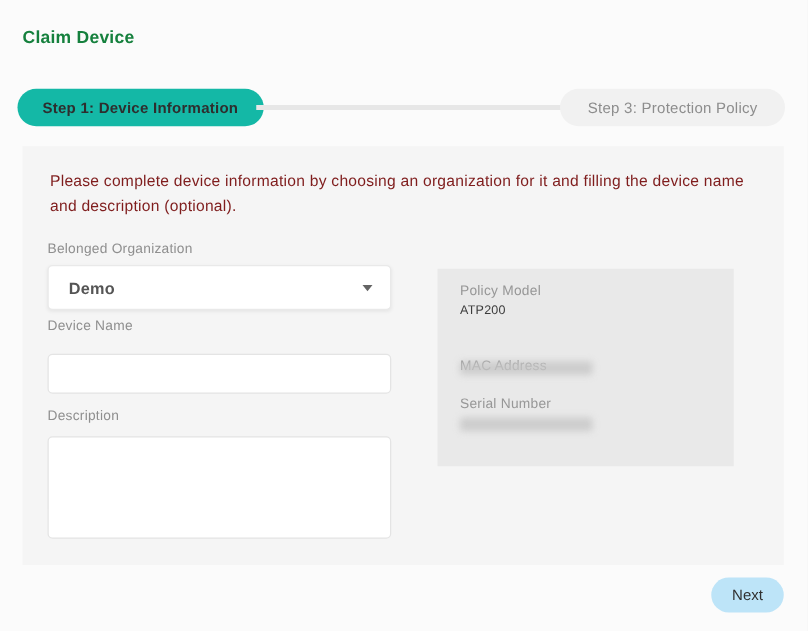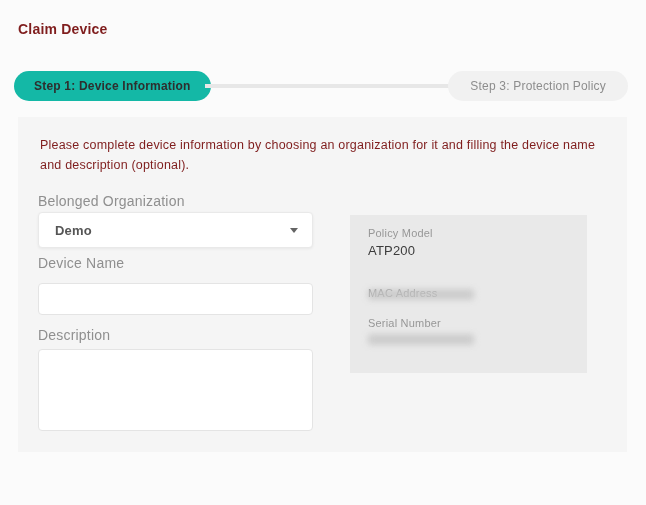--- a/index.html
+++ b/index.html
@@ -8,21 +8,21 @@
     font-family: "Liberation Sans", sans-serif;
     background: #fbfbfb;
     position: relative;
     color: #4c4c4c;
     letter-spacing: .2px;
   }
   .stage { position: absolute; inset: 0; width: 646px; height: 505px; overflow: hidden; }
 
   .page-title {
     position: absolute; left: 18px; top: 21px;
-    font-size: 14px; font-weight: bold; color: #7f1d1d;
+    font-size: 14px; font-weight: bold; color: #15803d;
   }
 
   
   .stepbar {
     position: absolute; left: 14px; right: 18px; top: 71px; height: 30px;
     display: flex; align-items: center;
   }
   .step-pill {
     height: 30px; display: flex; align-items: center; justify-content: center;
     border-radius: 15px; font-size: 12px; white-space: nowrap;
@@ -34,21 +34,21 @@
   
   .panel {
     position: absolute; left: 18px; top: 117px; width: 609px; height: 335px;
     background: #f5f5f5;
   }
   .instructions {
     position: absolute; left: 22px; top: 18px; width: 575px;
     font-size: 12.5px; color: #7f1d1d; line-height: 1.62;
   }
 
-  .field-label { font-size: 14px; color: #8f8f8f; position: absolute; left: 20px; }
+  .field-label { font-size: 11px; color: #8f8f8f; position: absolute; left: 20px; }
   .lbl-org  { top: 76px; }
   .lbl-name { top: 138px; }
   .lbl-desc { top: 210px; }
 
   .select-box {
     position: absolute; left: 20px; top: 95px; width: 275px; height: 36px;
     background: #ffffff; border: 1px solid #e9e9e9; border-radius: 4px;
     box-shadow: 0 1px 3px rgba(0,0,0,.06);
     display: flex; align-items: center; padding: 0 16px; cursor: pointer; font-weight: bold;
   }
@@ -68,21 +68,21 @@
   }
   .inp-name { top: 166px; height: 32px; }
   .inp-desc { top: 232px; height: 82px; padding: 8px 12px; resize: none; }
 
   
   .info-panel {
     position: absolute; left: 332px; top: 98px; width: 237px; height: 158px;
     background: #e9e9e9;
   }
   .info-label { font-size: 11px; color: #979797; position: absolute; left: 18px; }
-  .info-value { font-size: 13px; color: #3c3c3c; position: absolute; left: 18px; }
+  .info-value { font-size: 10px; color: #3c3c3c; position: absolute; left: 18px; }
   .il-model { top: 12px; } .iv-model { top: 28px; }
   .il-mac   { top: 72px; }
   .il-serial{ top: 102px; }
   .redacted {
     position: absolute; left: 18px; width: 106px; height: 11px;
     background: #c6c6c6; border-radius: 2px; filter: blur(3px); opacity: .8;
   }
   .red-mac { top: 74px; } .red-serial { top: 119px; }
 
   
@@ -137,14 +137,15 @@
 
       <div class="info-label il-mac">MAC Address</div>
       <div class="redacted red-mac"></div>
 
       <div class="info-label il-serial">Serial Number</div>
       <div class="redacted red-serial"></div>
     </div>
 
   </div>
 
+  <button class="btn btn-next">Next</button>
 
 </div>
 
 </body></html>

